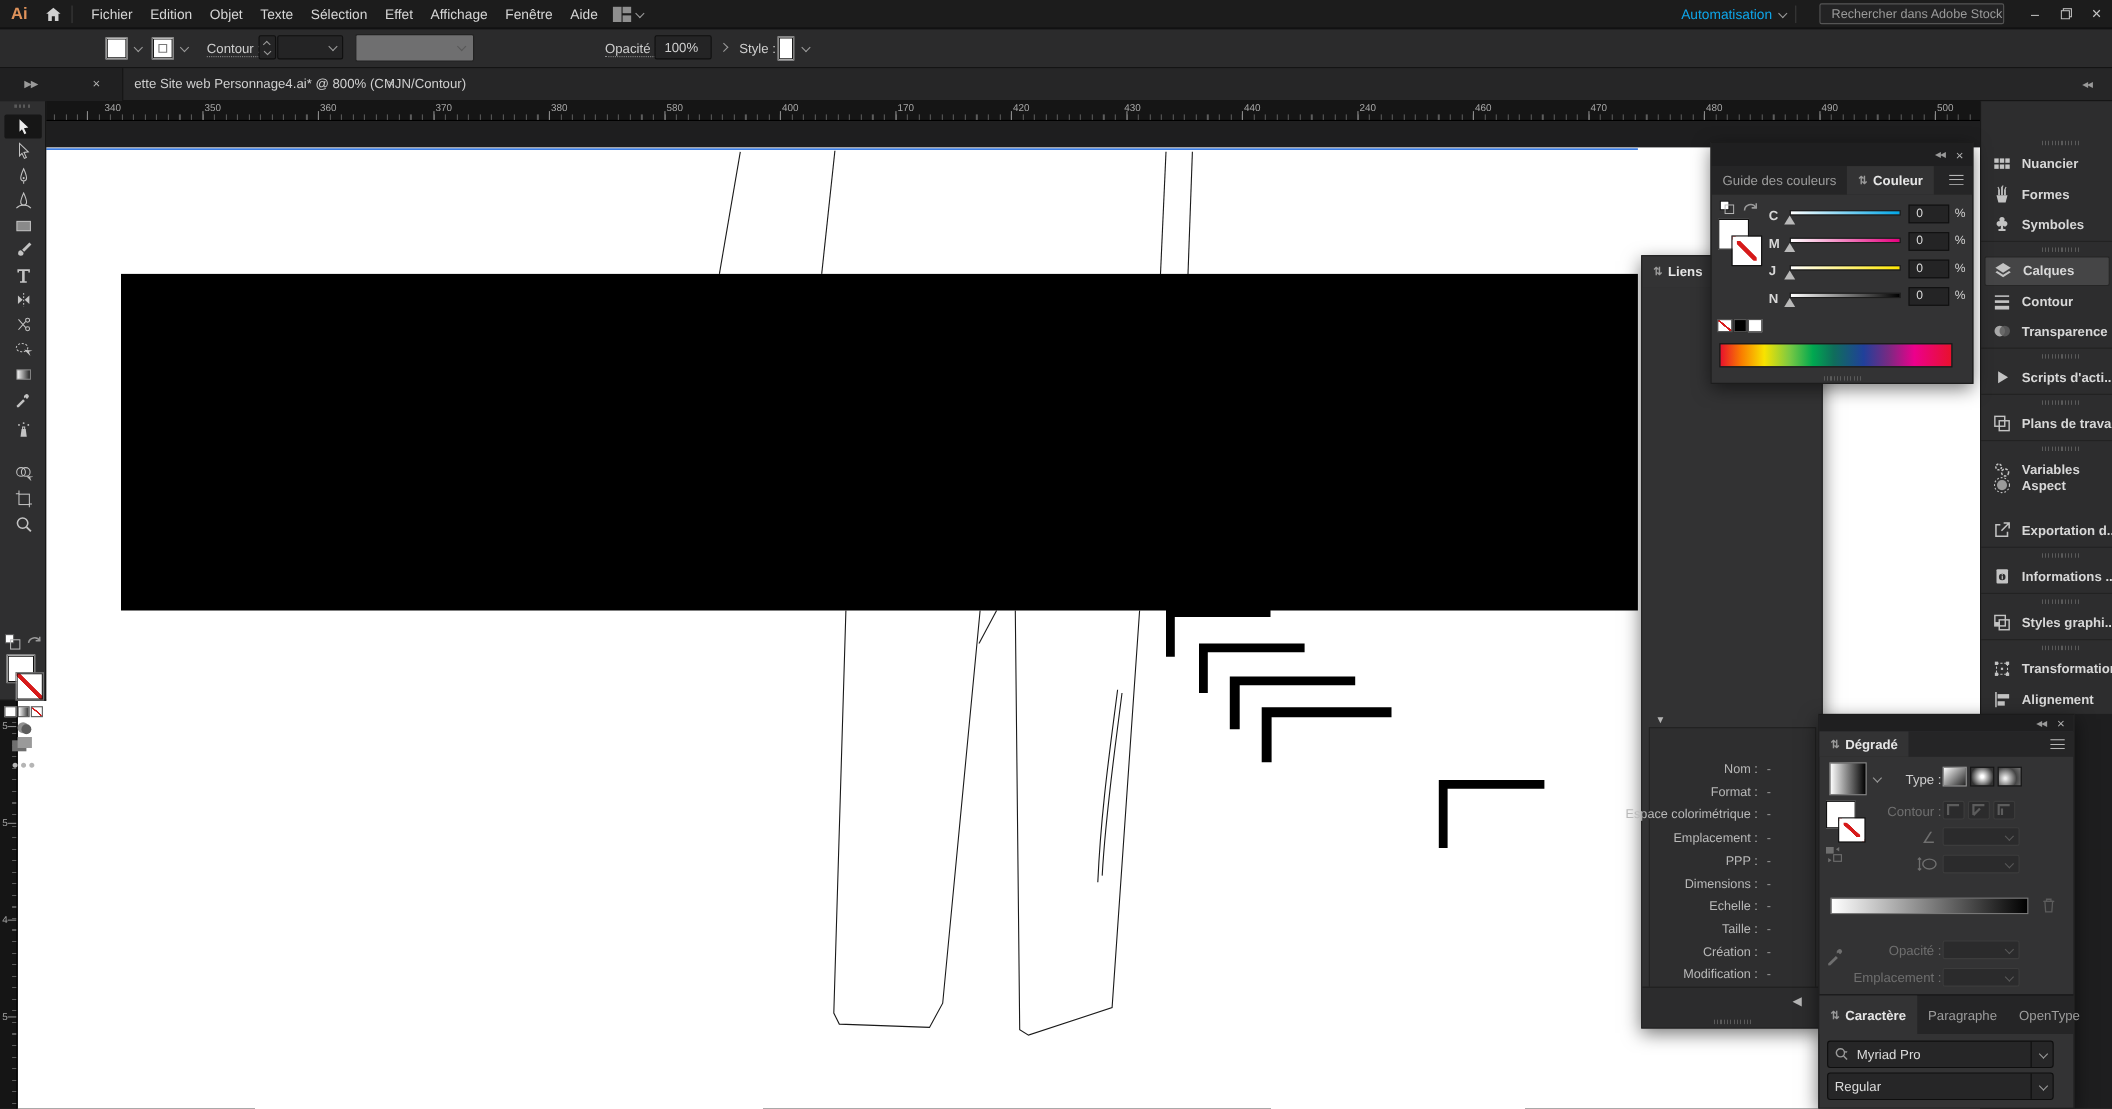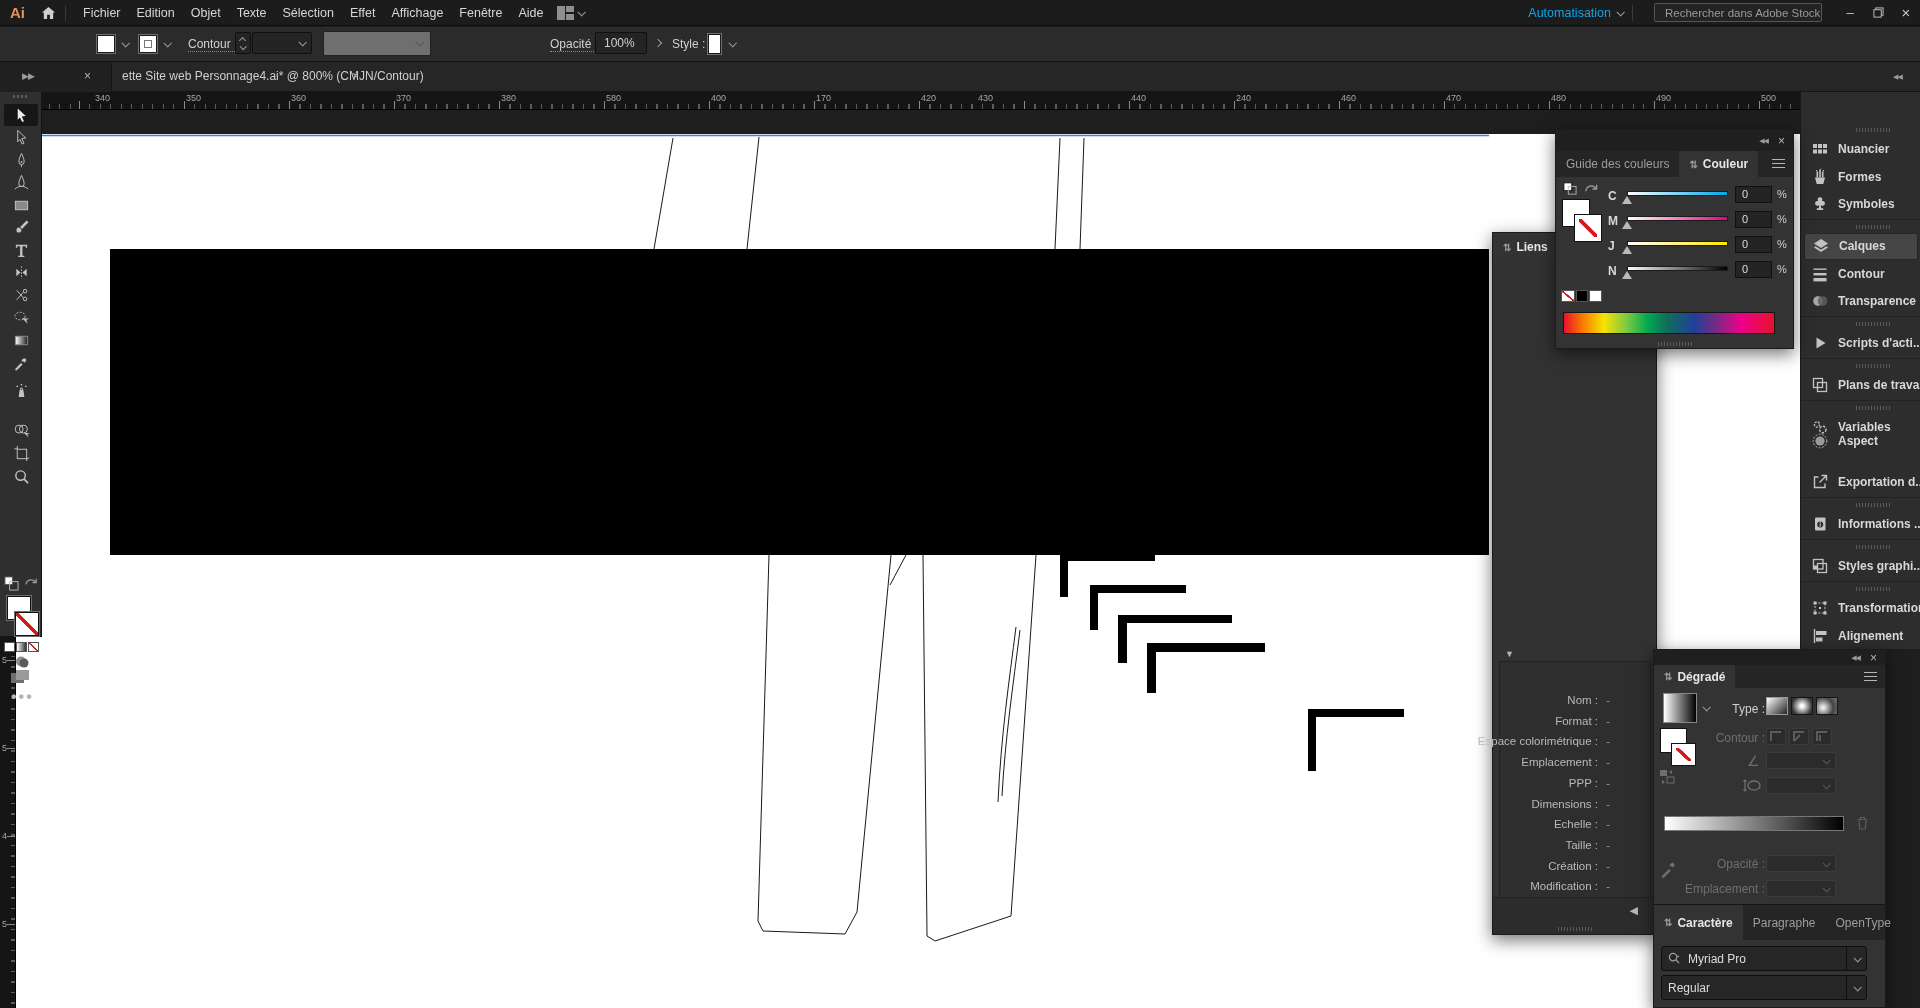--- a/index.html
+++ b/index.html
@@ -244,21 +244,21 @@
       <span class="hlabel" style="left: 459px;">380</span>
       <div class="htick" style="left: 562px; height: 8px;"></div>
       <span class="hlabel" style="left: 564px;">580</span>
       <div class="htick" style="left: 667px; height: 8px;"></div>
       <span class="hlabel" style="left: 669px;">400</span>
       <div class="htick" style="left: 772px; height: 8px;"></div>
       <span class="hlabel" style="left: 774px;">170</span>
       <div class="htick" style="left: 877px; height: 8px;"></div>
       <span class="hlabel" style="left: 879px;">420</span>
       <div class="htick" style="left: 982px; height: 8px;"></div>
-      <span class="hlabel" style="left: 936px;">430</span>
+      <span class="hlabel" style="left: 980px;">430</span>
       <div class="htick" style="left: 1087px; height: 8px;"></div>
       <span class="hlabel" style="left: 1089px;">440</span>
       <div class="htick" style="left: 1192px; height: 8px;"></div>
       <span class="hlabel" style="left: 1194px;">240</span>
       <div class="htick" style="left: 1297px; height: 8px;"></div>
       <span class="hlabel" style="left: 1299px;">460</span>
       <div class="htick" style="left: 1402px; height: 8px;"></div>
       <span class="hlabel" style="left: 1404px;">470</span>
       <div class="htick" style="left: 1507px; height: 8px;"></div>
       <span class="hlabel" style="left: 1509px;">480</span>

